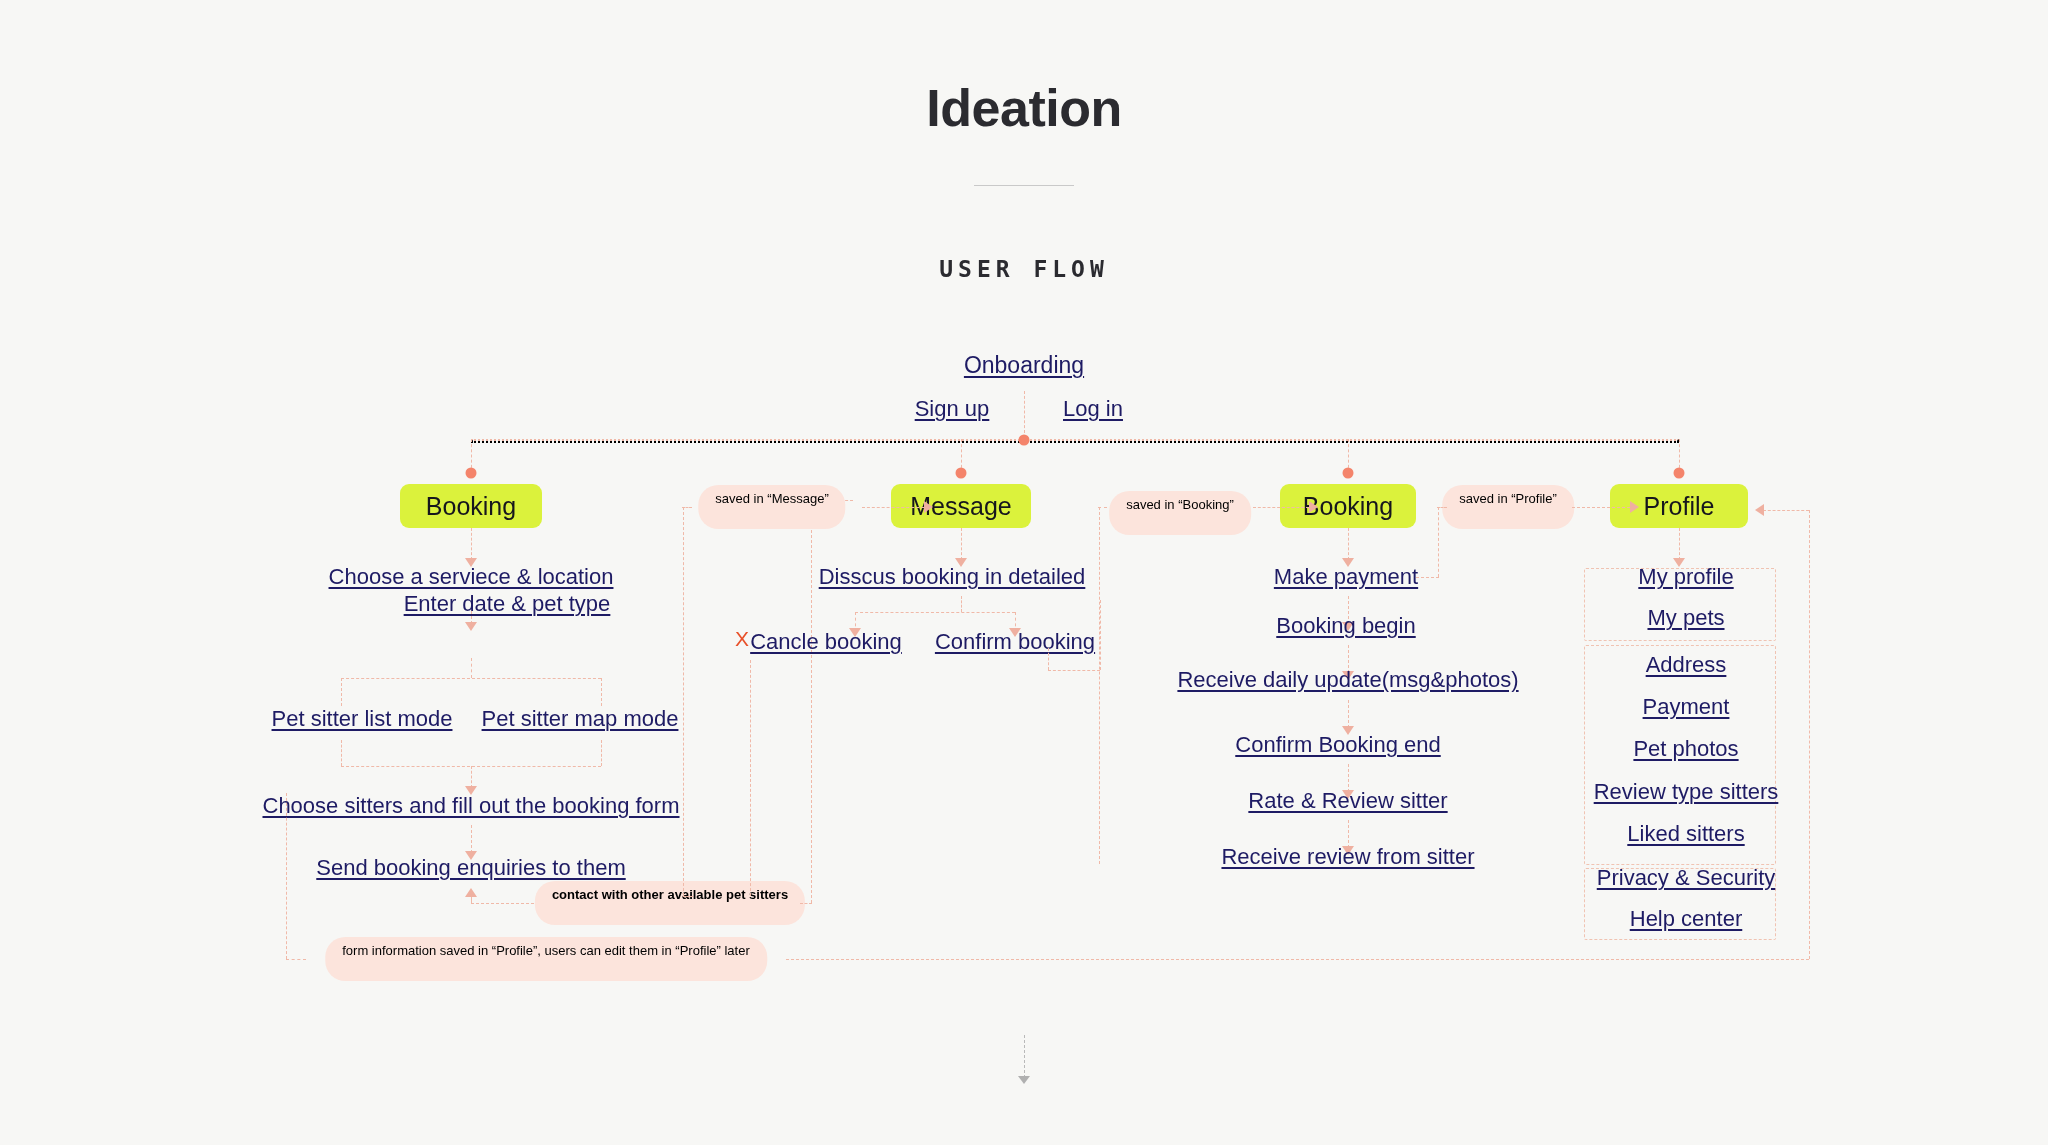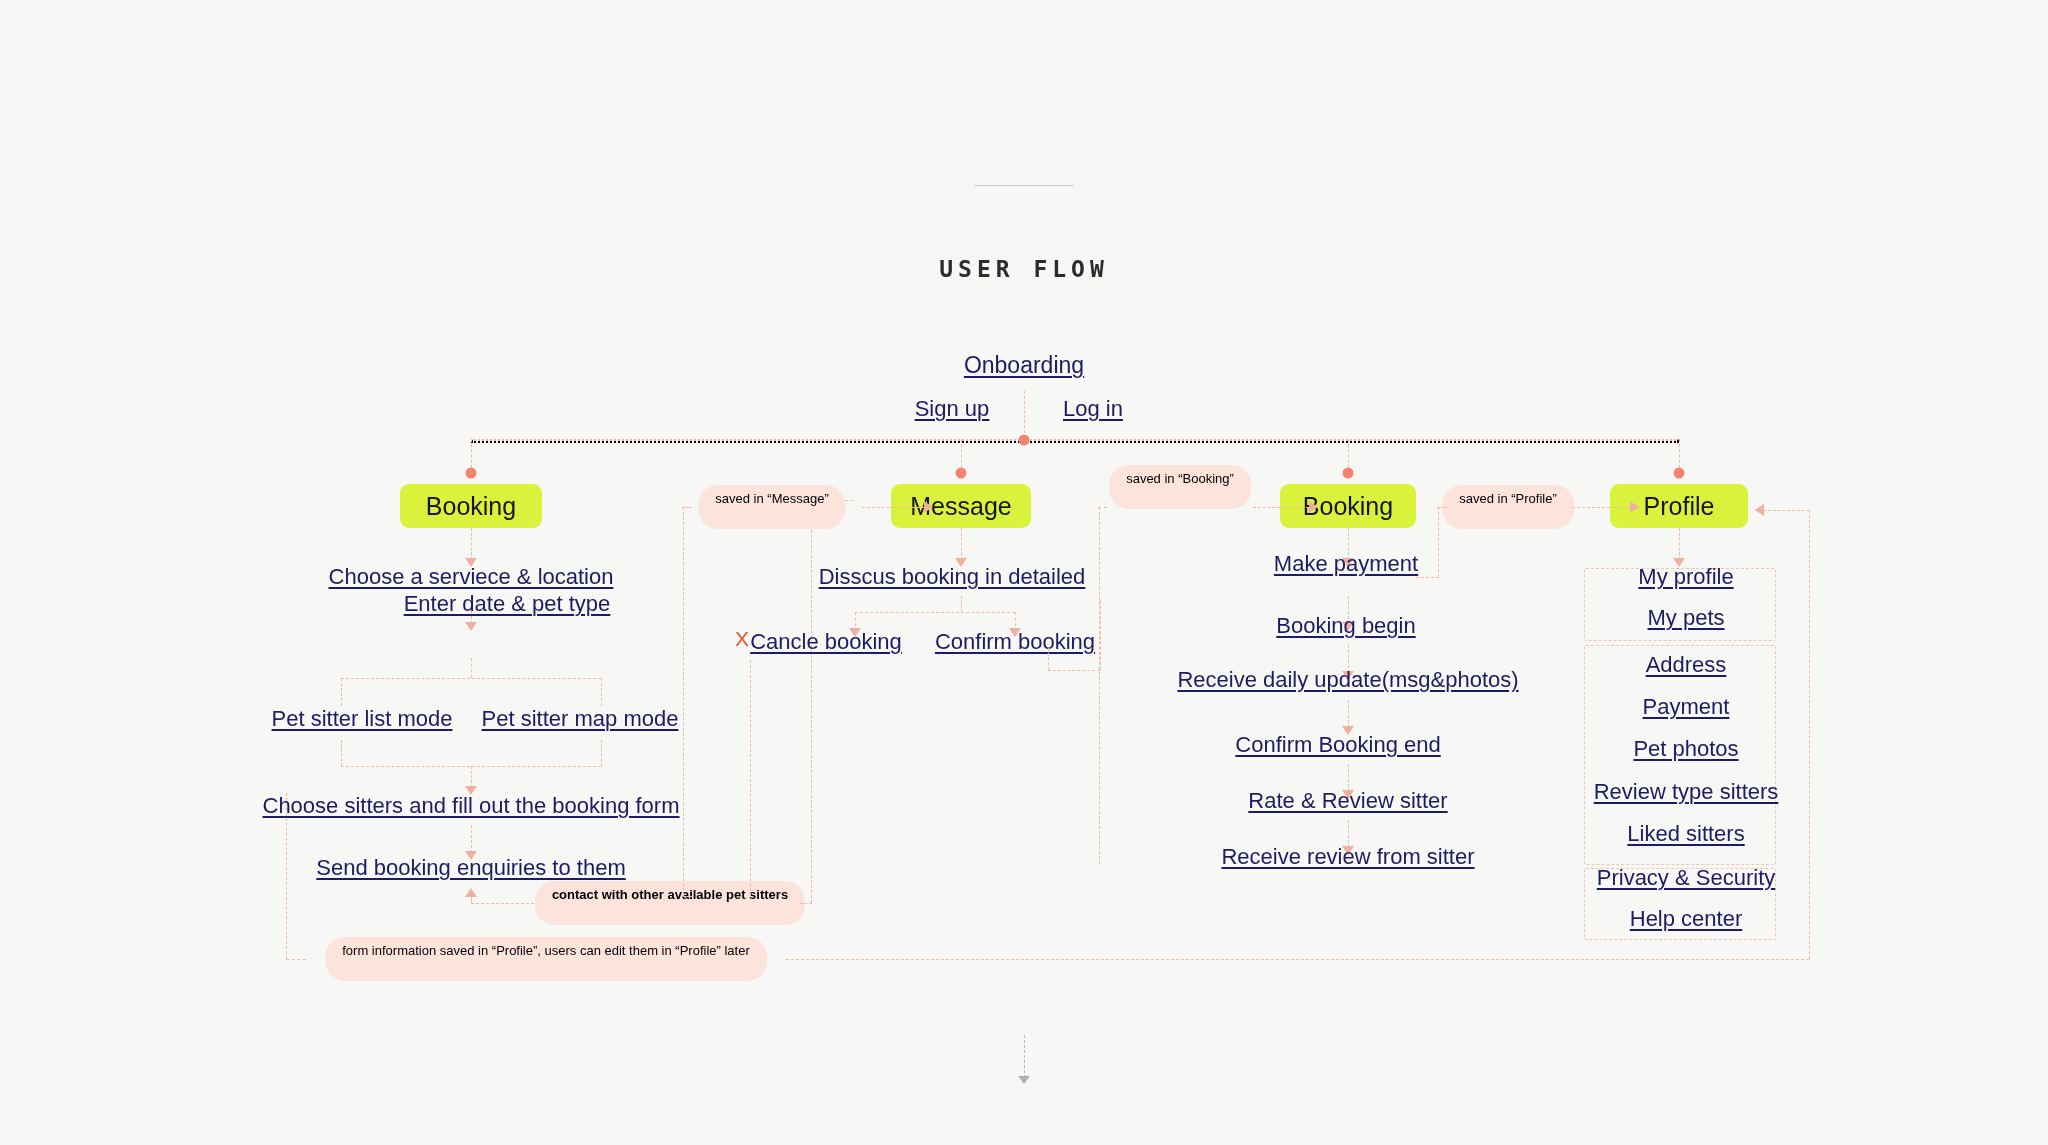--- a/index.html
+++ b/index.html
@@ -166,20 +166,21 @@
     border-right: 6px solid transparent;
     border-top: 8px solid #b0b0b0;
     transform: translateX(-50%);
   }
 </style>
 </head>
 <body>
 
 <div id="page">
 
+  <div class="page-title">Ideation</div>
   <div class="title-divider"></div>
   <div class="section-label">USER FLOW</div>
 
   <div class="flow-link big" style="left:1024px; top:353px;">Onboarding</div>
   <div class="flow-link" style="left:952px; top:397px;">Sign up</div>
   <div class="flow-link" style="left:1093px; top:397px;">Log in</div>
 
   <div class="vline" style="left:1024px; top:391px; height:42px;"></div>
 
   <div class="hline dotline" style="left:471px; top:439px; width:1208px;"></div>
@@ -267,29 +268,29 @@
   <div class="x-mark" style="left:742px; top:627px;">X</div>
   <div class="flow-link" style="left:826px; top:630px;">Cancle booking</div>
   <div class="flow-link" style="left:1015px; top:630px;">Confirm booking</div>
 
   <div class="vline" style="left:750px; top:660px; height:236px;"></div>
 
   <div class="vline" style="left:1100px; top:600px; height:70px;"></div>
   <div class="hline" style="left:1048px; top:670px; width:52px;"></div>
   <div class="vline" style="left:1048px; top:648px; height:22px;"></div>
 
-  <div class="pill" style="left:1180px; top:487px;text-align:right;">saved in “Booking”</div>
+  <div class="pill" style="left:1180px; top:513px;text-align:right;">saved in “Booking”</div>
   <div class="hline" style="left:1253px; top:507px; width:56px;"></div>
   <div class="arrow-right" style="left:1309px; top:507px;"></div>
   <div class="hline" style="left:1098px; top:507px; width:9px;"></div>
   <div class="vline" style="left:1099px; top:507px; height:357px;"></div>
 
   <div class="vline" style="left:1348px; top:528px; height:32px;"></div>
   <div class="arrow-down" style="left:1348px; top:558px;"></div>
-  <div class="flow-link" style="left:1346px; top:552px;">Make payment</div>
+  <div class="flow-link" style="left:1346px; top:565px;">Make payment</div>
 
   <div class="vline" style="left:1348px; top:596px; height:28px;"></div>
   <div class="arrow-down" style="left:1348px; top:622px;"></div>
   <div class="flow-link" style="left:1346px; top:614px;">Booking begin</div>
 
   <div class="vline" style="left:1348px; top:645px; height:28px;"></div>
   <div class="arrow-down" style="left:1348px; top:671px;"></div>
   <div class="flow-link" style="left:1348px; top:668px;">Receive daily update(msg&amp;photos)</div>
 
   <div class="vline" style="left:1348px; top:700px; height:28px;"></div>

